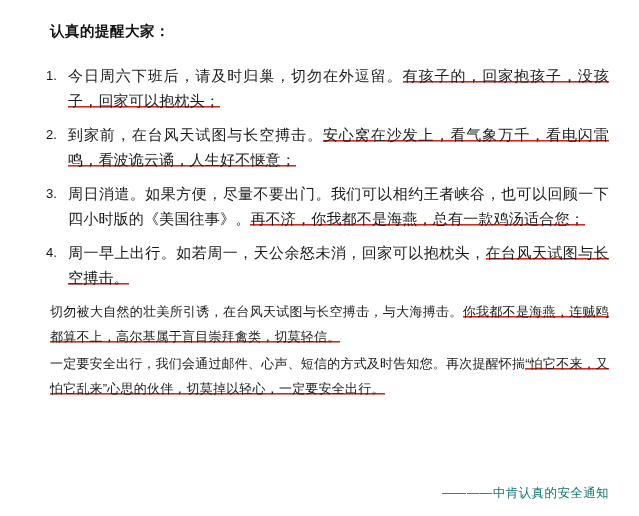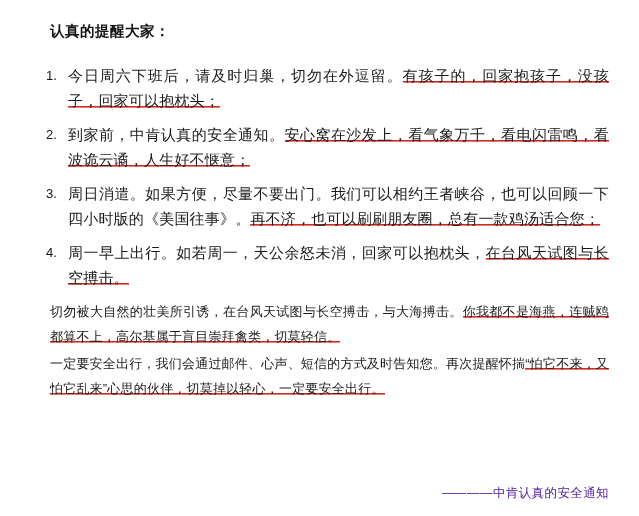--- a/index.html
+++ b/index.html
@@ -67,21 +67,21 @@
     background-repeat: no-repeat;
     background-size: 100% 1.6px;
     background-position: 0 calc(100% - 2px);
     padding-bottom: 1px;
   }
   .signature {
     position: absolute;
     right: 30px;
     bottom: 14px;
     font-size: 12.5px;
-    color: #4c1d95;
+    color: #0f766e;
     letter-spacing: 0.4px;
     white-space: nowrap;
   }
   .sig-dash {
     letter-spacing: -1px;
     margin-right: 2px;
   }
 </style>
 </head>
 <body>
@@ -90,25 +90,25 @@
 
   <div class="heading">认真的提醒大家：</div>
 
   <ol class="list" id="notice-list">
       <li class="list-item">
         <span class="marker">1.</span>
         <div class="item-body"><span>今日周六下班后，请及时归巢，切勿在外逗留。</span><span class="ul">有孩子的，回家抱孩子，没孩子，回家可以抱枕头；</span></div>
       </li>
       <li class="list-item">
         <span class="marker">2.</span>
-        <div class="item-body"><span>到家前，中肯认真的安全通知。</span><span class="ul">安心窝在沙发上，看气象万千，看电闪雷鸣，看波诡云谲，人生好不惬意；</span></div>
+        <div class="item-body"><span>到家前，在台风天试图与长空搏击。</span><span class="ul">安心窝在沙发上，看气象万千，看电闪雷鸣，看波诡云谲，人生好不惬意；</span></div>
       </li>
       <li class="list-item">
         <span class="marker">3.</span>
-        <div class="item-body"><span>周日消遣。如果方便，尽量不要出门。我们可以相约王者峡谷，也可以回顾一下四小时版的《美国往事》。</span><span class="ul">再不济，也可以刷刷朋友圈，总有一款鸡汤适合您；</span></div>
+        <div class="item-body"><span>周日消遣。如果方便，尽量不要出门。我们可以相约王者峡谷，也可以回顾一下四小时版的《美国往事》。</span><span class="ul">再不济，你我都不是海燕，总有一款鸡汤适合您；</span></div>
       </li>
       <li class="list-item">
         <span class="marker">4.</span>
         <div class="item-body"><span>周一早上出行。如若周一，天公余怒未消，回家可以抱枕头，</span><span class="ul">在台风天试图与长空搏击。</span></div>
       </li>
     </ol>
 
   <div class="para-block" id="para-block">
       <p class="para"><span>切勿被大自然的壮美所引诱，在台风天试图与长空搏击，与大海搏击。</span><span class="ul">你我都不是海燕，连贼鸥都算不上，高尔基属于盲目崇拜禽类，切莫轻信。</span></p>
       <p class="para"><span>一定要安全出行，我们会通过邮件、心声、短信的方式及时告知您。再次提醒怀揣</span><span class="ul">“怕它不来，又怕它乱来”心思的伙伴，切莫掉以轻心，一定要安全出行。</span></p>

